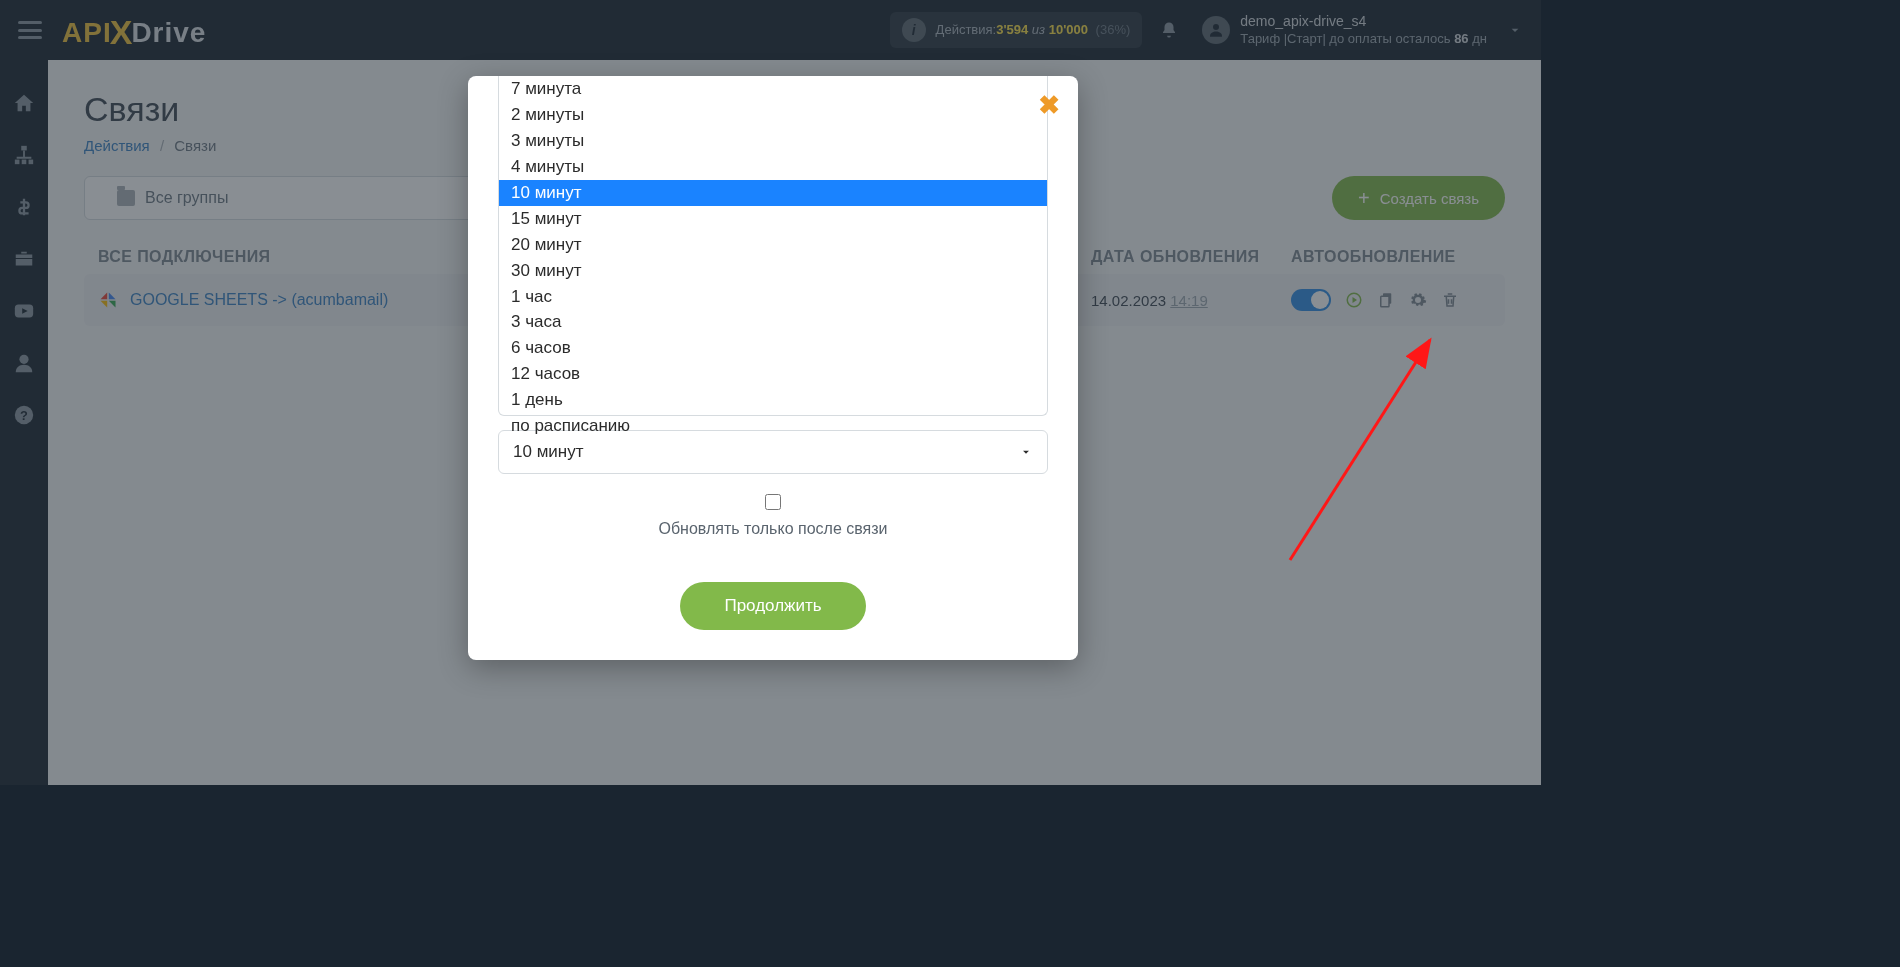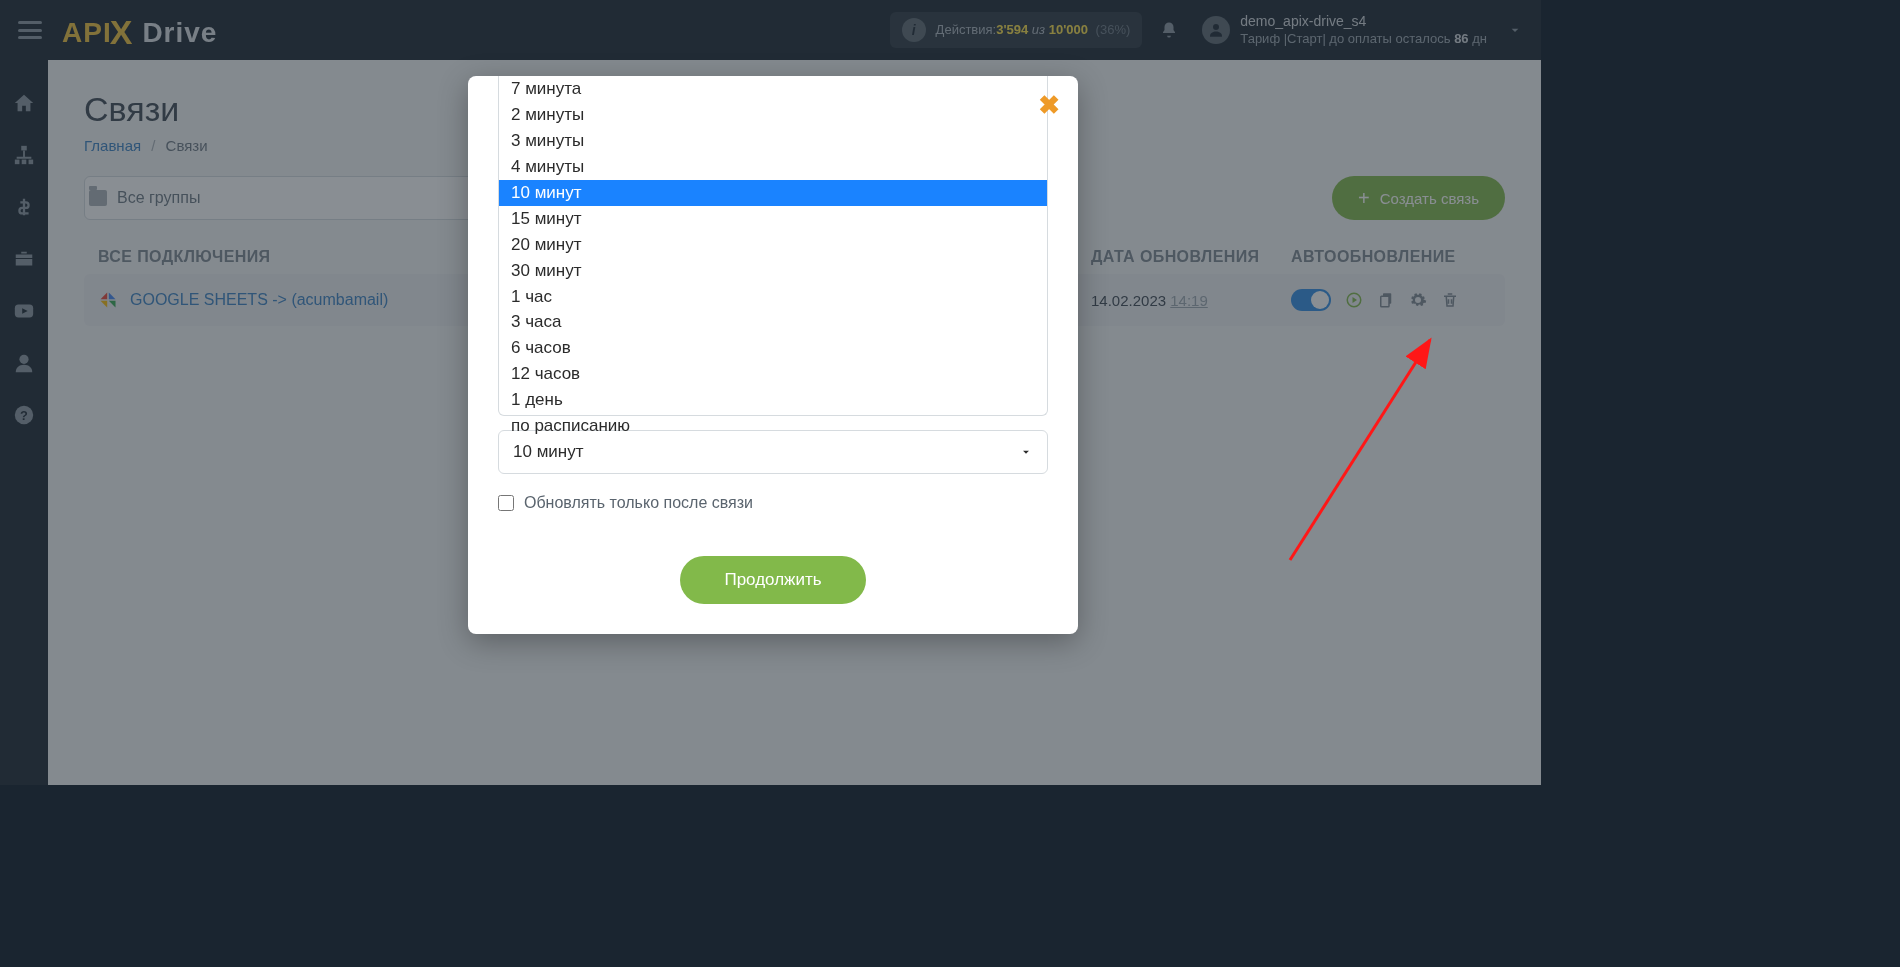--- a/index.html
+++ b/index.html
@@ -5,21 +5,21 @@
   * { margin: 0; padding: 0; box-sizing: border-box; font-family: Arial, Helvetica, sans-serif; }
   body { background: #1a2530; width: 1541px; height: 785px; overflow: hidden; position: relative; }
 
   
   .topbar { display: flex; align-items: center; height: 60px; background: #1a2530; padding: 0 18px; }
   .hamburger { width: 24px; height: 18px; display: flex; flex-direction: column; justify-content: space-between; cursor: pointer; }
   .hamburger span { height: 3px; background: #8a96a0; border-radius: 2px; }
   .logo { margin-left: 20px; display: flex; align-items: baseline; font-weight: 700; font-size: 28px; color: #f0c03a; letter-spacing: 1px; }
   .logo .api { color: #f0c03a; }
   .logo .x { color: #f0c03a; font-size: 34px; position: relative; top: 2px; margin: 0 -2px; }
-  .logo .drive { color: #d9dee3; font-weight: 600; margin-left: 11px; }
+  .logo .drive { color: #d9dee3; font-weight: 600; }
 
   .topbar-spacer { flex: 1; }
 
   .actions-box { background: #2b3640; border-radius: 6px; padding: 6px 12px; display: flex; align-items: center; gap: 10px; margin-right: 18px; }
   .info-circle { width: 24px; height: 24px; border-radius: 50%; background: #5b6770; display: flex; align-items: center; justify-content: center; color: #1a2530; font-weight: 700; font-size: 14px; font-style: italic; }
   .actions-text { display: flex; flex-direction: row; font-size: 13px; line-height: 1.3; }
   .actions-text .label { color: #aab3bc; }
   .actions-text .nums { color: #aab3bc; }
   .actions-text .cur { color: #fde047; font-weight: 700; }
   .actions-text .of { font-style: italic; }
@@ -37,21 +37,21 @@
   .leftnav .ic { width: 22px; height: 22px; color: #8a96a0; cursor: pointer; }
 
   
   .main { position: absolute; left: 48px; top: 60px; right: 0; bottom: 0; background: #f4f5f6; padding: 30px 36px; }
   .page-title { font-size: 34px; color: #3d4752; font-weight: 500; margin-bottom: 8px; }
   .breadcrumb { font-size: 15px; color: #6c7883; margin-bottom: 22px; }
   .breadcrumb a { color: #3a82c4; text-decoration: none; }
   .breadcrumb .sep { color: #aab1b8; margin: 0 6px; }
 
   .filter-row { display: flex; align-items: center; margin-bottom: 20px; }
-  .group-select { flex: 0 0 440px; background: #fff; border: 1px solid #d6dbdf; border-radius: 6px; height: 44px; display: flex; align-items: center; padding: 0 4px; color: #6c7883; cursor: pointer; }
+  .group-select { flex: 0 0 440px; background: #fff; border: 1px solid #d6dbdf; border-radius: 6px; height: 44px; display: flex; align-items: center; padding: 0 32px; color: #6c7883; cursor: pointer; }
   .folder-ic { width: 18px; height: 16px; background: #aab1b8; border-radius: 2px; margin-right: 10px; position: relative; }
   .folder-ic:before { content: ""; position: absolute; top: -4px; left: 0; width: 8px; height: 4px; background: #aab1b8; border-radius: 1px; }
   .filter-spacer { flex: 1; }
   .create-btn { background: #82b94a; color: #fff; border: none; border-radius: 22px; height: 44px; padding: 0 26px; font-size: 15px; display: flex; align-items: center; gap: 10px; cursor: pointer; }
   .create-btn .plus { font-size: 20px; font-weight: 300; }
 
   .table-head { display: flex; font-size: 16px; letter-spacing: 0.4px; color: #7d8790; font-weight: 600; padding: 8px 14px; }
   .col-name { flex: 1; }
   .col-date { width: 200px; }
   .col-auto { width: 200px; }
@@ -74,21 +74,21 @@
   
   .modal { position: absolute; left: 468px; top: 76px; width: 610px; background: #fff; border-radius: 8px; box-shadow: 0 8px 30px rgba(0,0,0,0.3); padding-bottom: 30px; }
   .close-x { position: absolute; right: 18px; top: 14px; font-size: 26px; color: #ee9a28; font-weight: 700; cursor: pointer; }
 
   .dropdown-list { margin: 0 30px; background: #fff; border: 1px solid #d6dbdf; border-top: none; border-radius: 0 0 6px 6px; max-height: 340px; }
   .dd-item { padding: 2px 12px 1px; font-size: 17px; color: #2b2b2b; cursor: pointer; line-height: 1.35; }
   .dd-item.sel { background: #1a83ff; color: #fff; }
 
   .select-box { margin: 14px 30px 0; height: 44px; border: 1px solid #d6dbdf; border-radius: 6px; display: flex; align-items: center; padding: 0 14px; font-size: 17px; color: #2b2b2b; cursor: pointer; justify-content: space-between; }
 
-  .chk-row { margin: 20px 30px 0; display: flex; align-items: center; gap: 10px; color: #5a646e; font-size: 16px; }
+  .chk-row { margin: 20px 30px 0; display: flex; align-items: center; gap: 10px; color: #5a646e; font-size: 16px; flex-direction: column; }
   .chk-row input { width: 16px; height: 16px; }
 
   .continue-btn { display: block; margin: 44px auto 0; background: #82b94a; color: #fff; border: none; border-radius: 24px; height: 48px; padding: 0 44px; font-size: 17px; cursor: pointer; }
 
   
   .arrow { position: absolute; pointer-events: none; }
   
   svg { display: block; }
 </style>
 </head>
@@ -167,21 +167,21 @@
     </svg>
   <svg class="ic" viewBox="0 0 24 24" fill="currentColor">
       <circle cx="12" cy="12" r="10"></circle>
       <text x="12" y="17" text-anchor="middle" font-size="14" fill="#1a2530" font-weight="bold">?</text>
     </svg>
 </div>
 
 <div class="main">
   <div class="page-title">Связи</div>
   <div class="breadcrumb">
-    <a href="#">Главная</a>
+    <a href="#">Действия</a>
     <span class="sep">/</span>
     <span>Связи</span>
   </div>
 
   <div class="filter-row">
     <div class="group-select">
       <div class="folder-ic"></div>
       <span>Все группы</span>
     </div>
     <div class="filter-spacer"></div>

